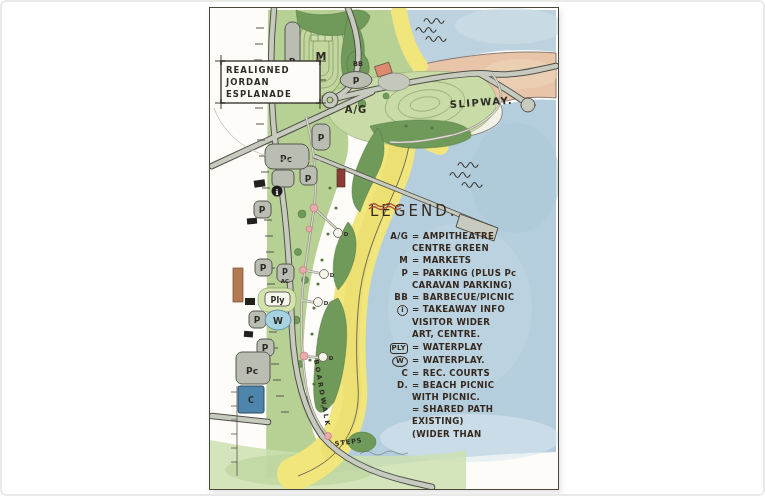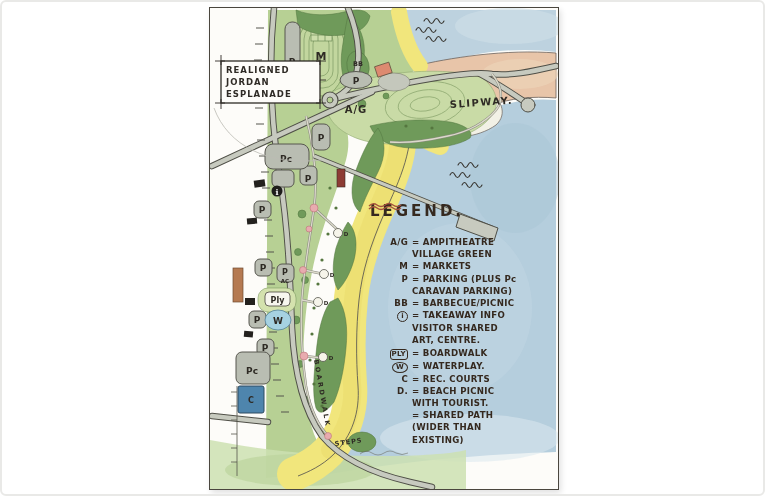--- a/index.html
+++ b/index.html
@@ -14,21 +14,21 @@
   .page{
     position:absolute;left:209px;top:7px;width:348px;height:481px;
     background:#fdfcf9;border:1px solid #4a463e;box-sizing:content-box;
     box-shadow:2px 3px 6px rgba(0,0,0,0.12);
   }
   .page svg{position:absolute;left:0;top:0;}
   .mlab{font-family:"DejaVu Sans",sans-serif;font-weight:700;fill:#2e2a24;}
   .legend{
     position:absolute;left:158px;top:194px;width:190px;color:#35291f;
   }
-  .lg-title{font-size:15px;font-weight:700;letter-spacing:3px;margin:0 0 16px 2px;}
+  .lg-title{font-size:15px;font-weight:400;letter-spacing:3px;margin:0 0 10px 2px;}
   .lg-row{display:flex;align-items:flex-start;line-height:12.2px;font-size:8.6px;
           font-weight:600;letter-spacing:0.3px;}
   .lg-sym{width:40px;text-align:right;padding-right:4px;flex:none;white-space:nowrap;}
   .lg-txt{white-space:nowrap;}
   .sym-box{display:inline-block;border:1px solid #35291f;border-radius:3px;
            padding:0 1px;font-size:7px;line-height:9px;}
   .sym-oval{display:inline-block;border:1px solid #35291f;border-radius:50%;
             padding:0 3px;font-size:7px;line-height:9px;}
   .sym-circle-i{display:inline-block;width:9px;height:9px;border:1px solid #35291f;
             border-radius:50%;font-size:7px;line-height:9px;text-align:center;}
@@ -303,21 +303,21 @@
 
   <div class="legend">
     <div class="lg-title">LEGEND.</div>
 
     <div class="lg-row">
       <span class="lg-sym">A/G</span>
       <span class="lg-txt">= AMPITHEATRE</span>
     </div>
     <div class="lg-row">
       <span class="lg-sym"></span>
-      <span class="lg-txt">VILLAGE GREEN</span>
+      <span class="lg-txt">CENTRE GREEN</span>
     </div>
     <div class="lg-row">
       <span class="lg-sym">M</span>
       <span class="lg-txt">= MARKETS</span>
     </div>
     <div class="lg-row">
       <span class="lg-sym">P</span>
       <span class="lg-txt">= PARKING (PLUS Pc</span>
     </div>
     <div class="lg-row">
@@ -327,57 +327,57 @@
     <div class="lg-row">
       <span class="lg-sym">BB</span>
       <span class="lg-txt">= BARBECUE/PICNIC</span>
     </div>
     <div class="lg-row">
       <span class="lg-sym"><span class="sym-circle-i">i</span></span>
       <span class="lg-txt">= TAKEAWAY INFO</span>
     </div>
     <div class="lg-row">
       <span class="lg-sym"></span>
-      <span class="lg-txt">VISITOR SHARED</span>
+      <span class="lg-txt">VISITOR WIDER</span>
     </div>
     <div class="lg-row">
       <span class="lg-sym"></span>
       <span class="lg-txt">ART, CENTRE.</span>
     </div>
     <div class="lg-row">
       <span class="lg-sym"><span class="sym-box">PLY</span></span>
-      <span class="lg-txt">= BOARDWALK</span>
+      <span class="lg-txt">= WATERPLAY</span>
     </div>
     <div class="lg-row">
       <span class="lg-sym"><span class="sym-oval">W</span></span>
       <span class="lg-txt">= WATERPLAY.</span>
     </div>
     <div class="lg-row">
       <span class="lg-sym">C</span>
       <span class="lg-txt">= REC. COURTS</span>
     </div>
     <div class="lg-row">
       <span class="lg-sym">D.</span>
       <span class="lg-txt">= BEACH PICNIC</span>
     </div>
     <div class="lg-row">
       <span class="lg-sym"></span>
-      <span class="lg-txt">WITH TOURIST.</span>
+      <span class="lg-txt">WITH PICNIC.</span>
     </div>
     <div class="lg-row">
       <span class="lg-sym">
           <svg width="36" height="10" viewBox="0 0 36 10">
             <path d="M1,4 q4,-4 8,-1 q4,3 8,0 q4,-3 8,0 q4,3 8,0" fill="none" stroke="#a5523d" stroke-width="1.4"></path>
             <path d="M1,7 q4,-4 8,-1 q4,3 8,0 q4,-3 8,0 q4,3 8,0" fill="none" stroke="#a5523d" stroke-width="1.4"></path>
           </svg>
         </span>
       <span class="lg-txt">= SHARED PATH</span>
     </div>
     <div class="lg-row">
       <span class="lg-sym"></span>
+      <span class="lg-txt">EXISTING)</span>
+    </div>
+    <div class="lg-row">
+      <span class="lg-sym"></span>
       <span class="lg-txt">(WIDER THAN</span>
-    </div>
-    <div class="lg-row">
-      <span class="lg-sym"></span>
-      <span class="lg-txt">EXISTING)</span>
     </div>
   </div>
 </div>
 
 </body></html>

